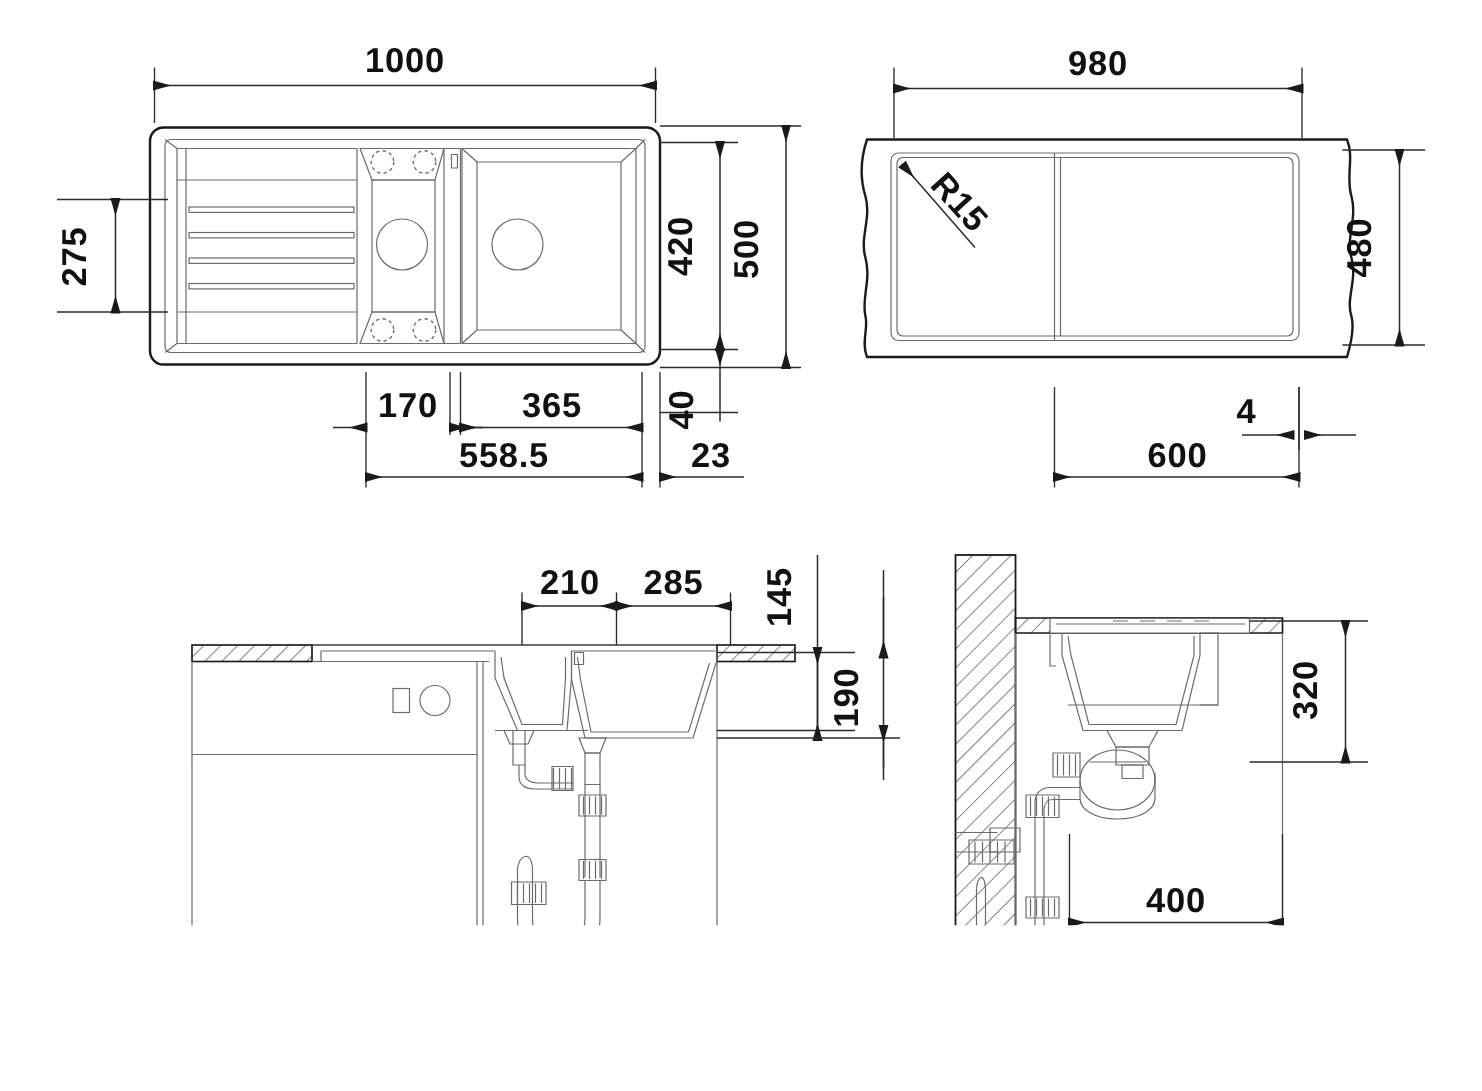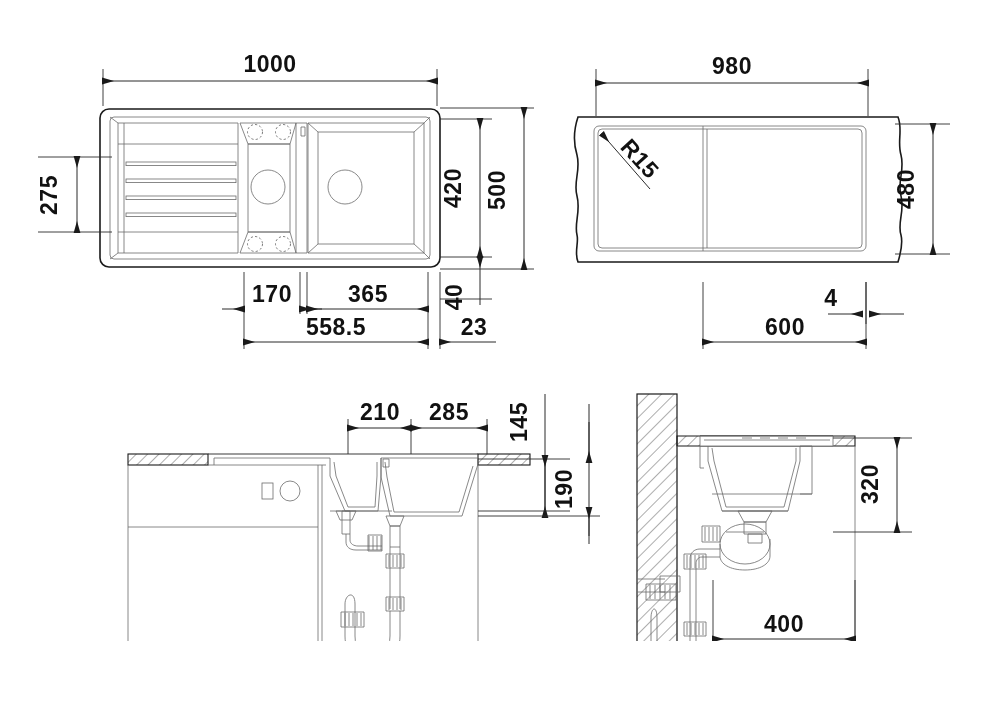--- a/index.html
+++ b/index.html
@@ -9,21 +9,20 @@
   }
   body {
     font-family: "Liberation Sans", sans-serif;
   }
   #sheet {
     position: relative;
     width: 988px;
     height: 617px;
     background: #ffffff;
     overflow: hidden;
-    margin-top: 24px;
   }
   #sheet svg {
     position: absolute;
     top: 0;
     left: 0;
     width: 988px;
     height: 727px;
   }
   .thin   { fill: none; stroke: #6b6b6b; stroke-width: 0.8; }
   .med    { fill: none; stroke: #3a3a3a; stroke-width: 1.1; }

